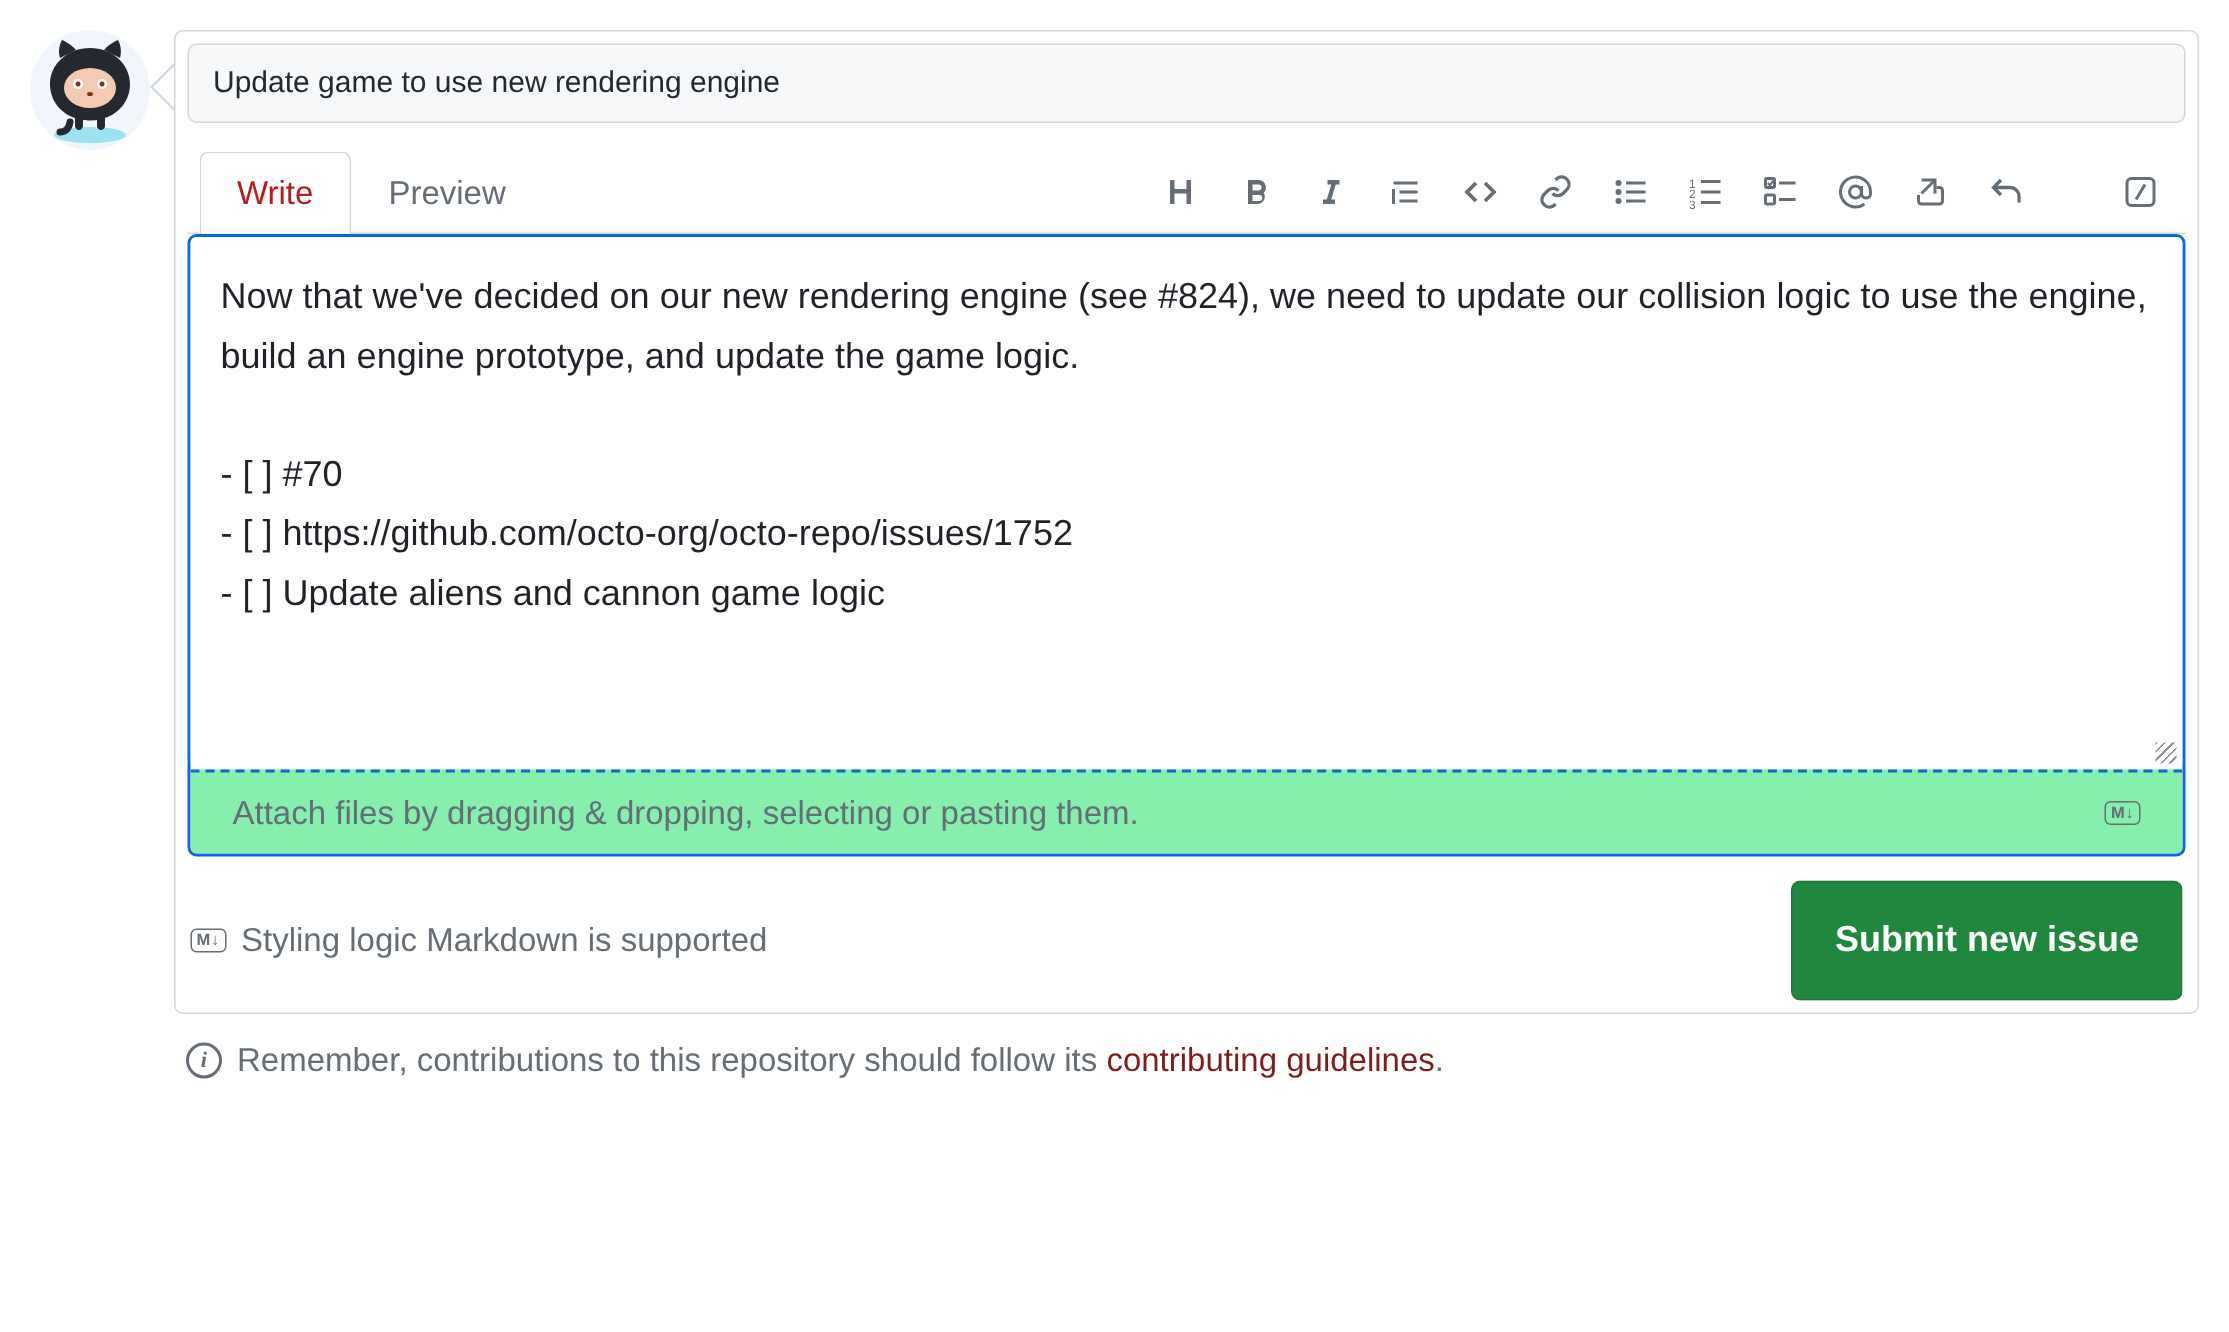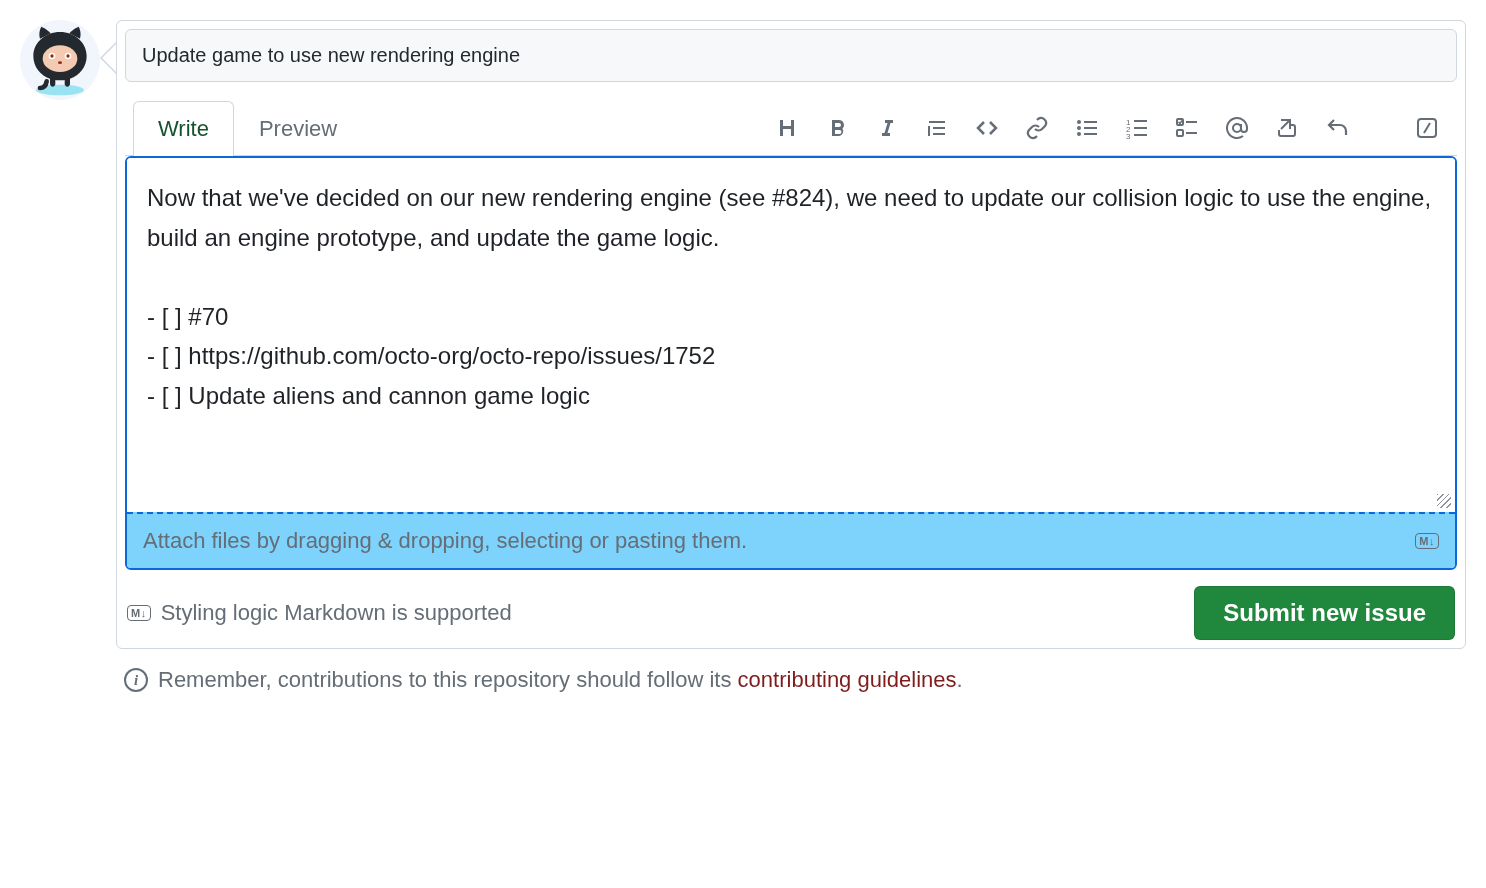--- a/index.html
+++ b/index.html
@@ -83,21 +83,21 @@
   cursor: pointer;
   border: 1px solid transparent;
   border-bottom: none;
   border-top-left-radius: 6px;
   border-top-right-radius: 6px;
   background: transparent;
   position: relative;
   top: 1px;
 }
 .tab.active {
-  color: #14532d;
+  color: #b91c1c;
   font-weight: 400;
   border-color: #d0d7de;
   background: #ffffff;
 }
 .toolbar {
   margin-left: auto;
   display: flex;
   align-items: center;
   gap: 22px;
   padding-right: 8px;
@@ -141,22 +141,22 @@
   content: "";
   position: absolute;
   right: 4px;
   bottom: 4px;
   width: 14px;
   height: 14px;
   background: repeating-linear-gradient(135deg, #8c959f 0, #8c959f 1px, transparent 1px, transparent 4px);
 }
 .attach-bar {
   border-top: 2px dashed #0969da;
-  background: #7dd3fc;
-  padding: 14px 16px;
+  background: #86efac;
+  padding: 14px 28px;
   display: flex;
   align-items: center;
   justify-content: space-between;
   font-size: 22px;
   color: #656d76;
 }
 .md-badge {
   border: 1.5px solid #656d76;
   border-radius: 4px;
   font-size: 11px;
@@ -179,21 +179,21 @@
   align-items: center;
   gap: 10px;
   font-size: 22px;
   color: #656d76;
 }
 .submit-btn {
   background: #1f883d;
   color: #ffffff;
   border: 1px solid rgba(27,31,36,0.15);
   border-radius: 6px;
-  padding: 12px 28px;
+  padding: 25px 28px;
   font-size: 24px;
   font-weight: 600;
   cursor: pointer;
   font-family: inherit;
 }
 .guidelines {
   margin-top: 18px;
   display: flex;
   align-items: center;
   gap: 10px;

